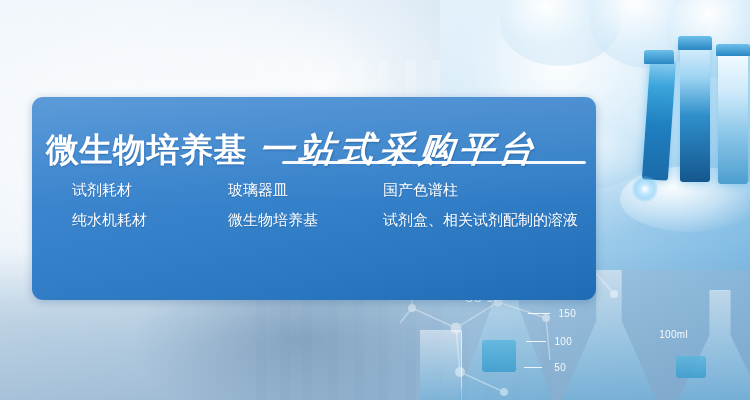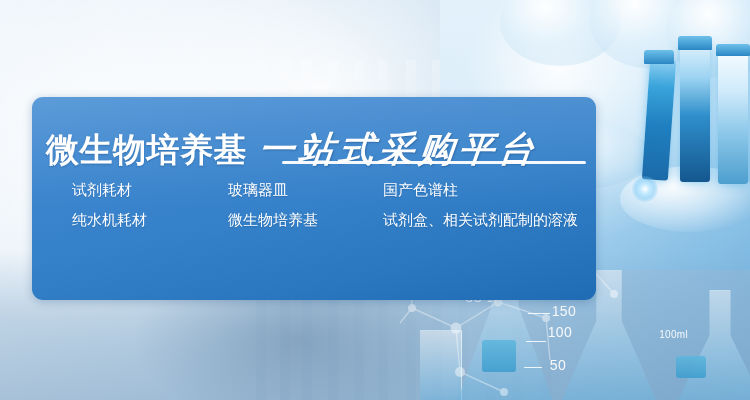--- a/index.html
+++ b/index.html
@@ -101,21 +101,21 @@
     clip-path:polygon(36% 0,64% 0,64% 36%,100% 100%,0 100%,36% 36%);}
   .flaskB{right:92px;bottom:-4px;width:96px;height:132px;
     clip-path:polygon(37% 0,63% 0,63% 38%,100% 100%,0 100%,37% 38%);}
   .flaskC{right:-14px;bottom:-4px;width:86px;height:112px;
     clip-path:polygon(38% 0,62% 0,62% 40%,100% 100%,0 100%,38% 40%);}
   .beakerD{right:288px;bottom:-4px;width:56px;height:72px;border-radius:0 0 4px 4px;}
   .grad{
     position:absolute;height:1px;background:rgba(255,255,255,.85);
   }
   .gradlabel{
-    position:absolute;color:rgba(255,255,255,.92);font-size:14px;
+    position:absolute;color:rgba(255,255,255,.92);font-size:10px;
     font-family:"Liberation Sans",sans-serif;letter-spacing:.3px;
   }
   .liquid{
     position:absolute;border-radius:3px;
     background:linear-gradient(180deg,#5cb6dd 0%,#3b9ccd 100%);opacity:.85;
   }
 
   
   .molecule{position:absolute;left:400px;bottom:0;width:260px;height:180px;opacity:.5;}
   .molecule svg{display:block;}
@@ -221,21 +221,21 @@
     <div class="beaker flaskC"></div>
 
     <div class="grad" style="right:198px;bottom:142px;width:26px;"></div>
     <div class="gradlabel" style="right:172px;bottom:137px;">250</div>
     <div class="gradlabel" style="right:196px;bottom:128px;font-size:7px;">APPROX</div>
     <div class="grad" style="right:198px;bottom:112px;width:26px;"></div>
     <div class="gradlabel" style="right:172px;bottom:107px;">200</div>
     <div class="grad" style="right:200px;bottom:86px;width:22px;"></div>
     <div class="gradlabel" style="right:174px;bottom:81px;">150</div>
     <div class="grad" style="right:204px;bottom:58px;width:20px;"></div>
-    <div class="gradlabel" style="right:178px;bottom:60px;margin-top:40px;">100</div>
+    <div class="gradlabel" style="right:178px;bottom:53px;margin-top:40px;">100</div>
     <div class="grad" style="right:208px;bottom:32px;width:18px;"></div>
     <div class="gradlabel" style="right:184px;bottom:27px;">50</div>
     <div class="gradlabel" style="right:250px;bottom:96px;font-size:10px;letter-spacing:1px;">GG-17</div>
     <div class="gradlabel" style="right:62px;bottom:60px;font-size:10px;">100ml</div>
     <div class="liquid" style="right:234px;bottom:28px;width:34px;height:32px;"></div>
     <div class="liquid" style="right:44px;bottom:22px;width:30px;height:22px;"></div>
   </div>
 
   <div class="molecule">
     <svg width="260" height="180" viewBox="0 0 260 180">

